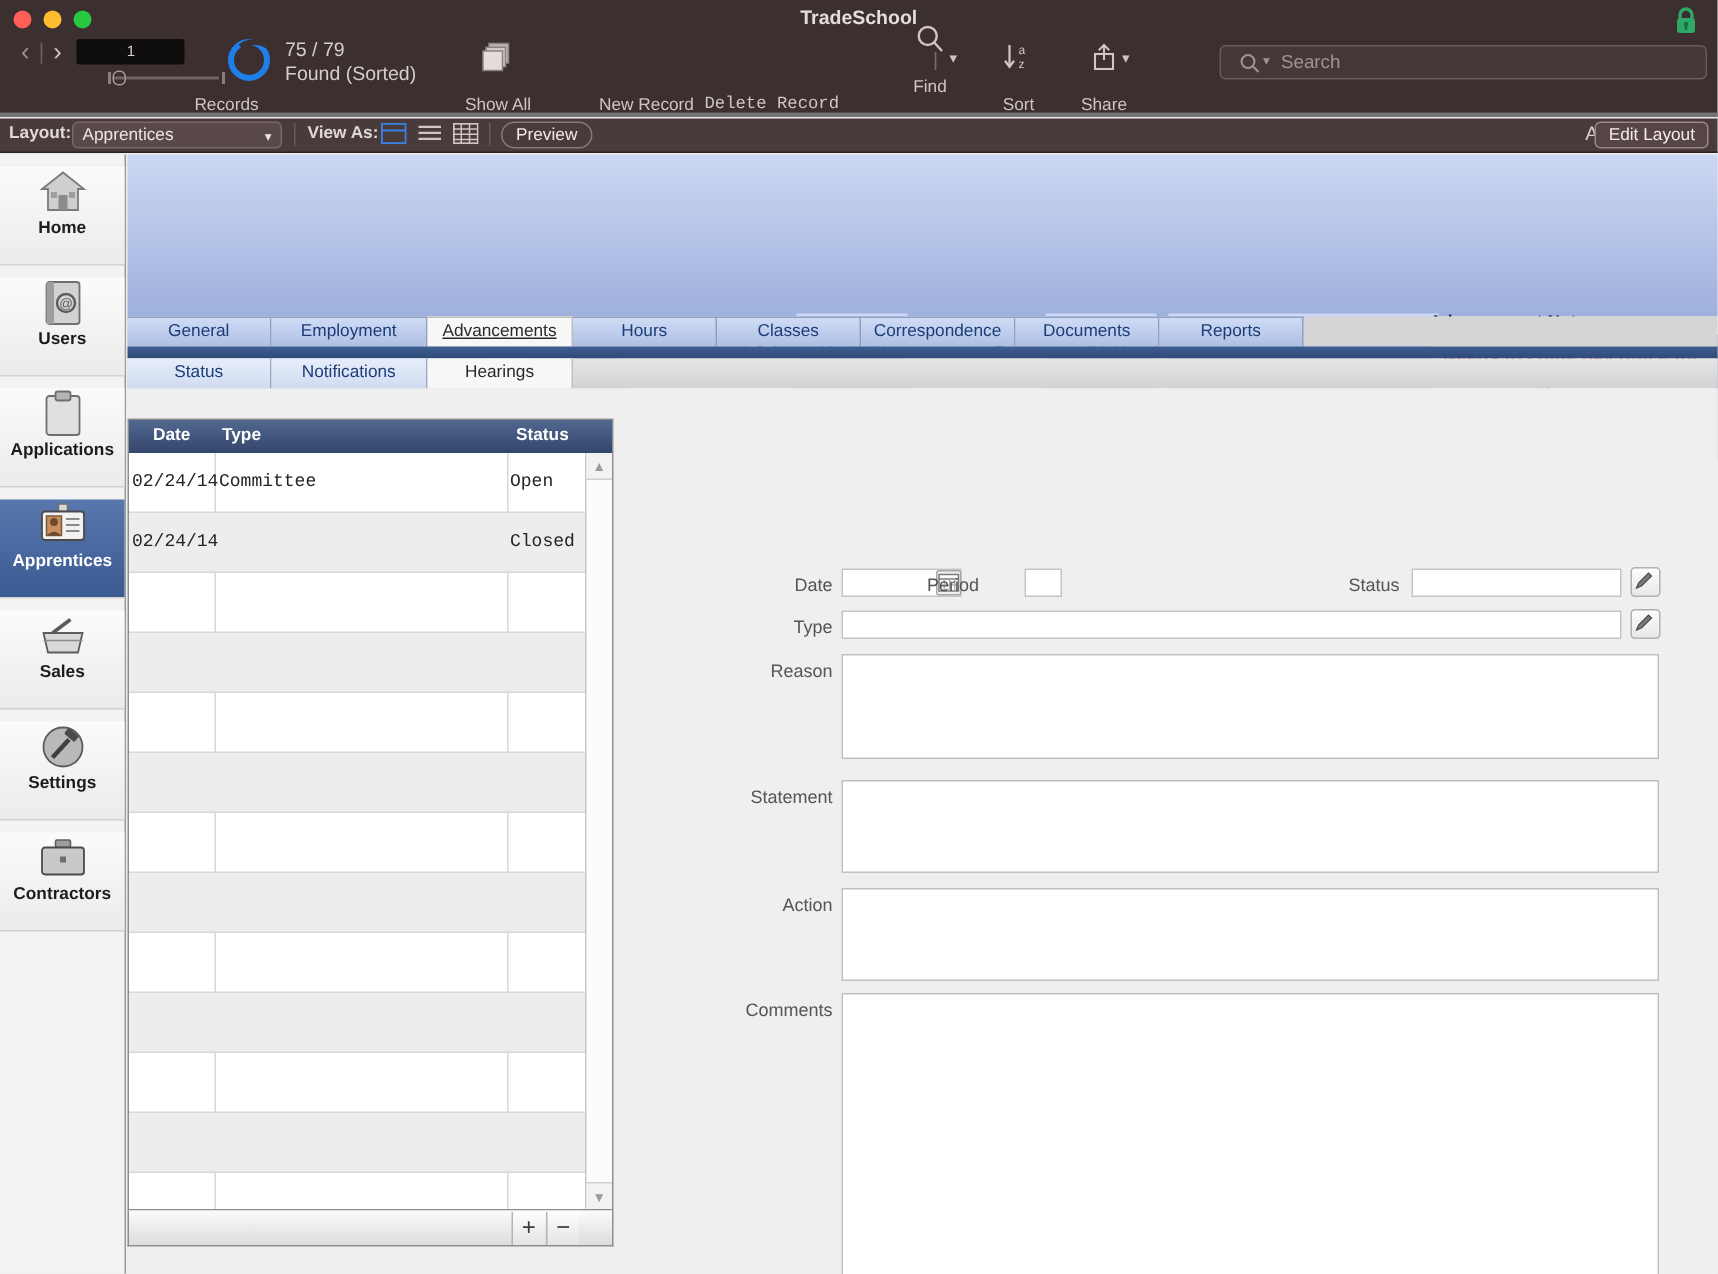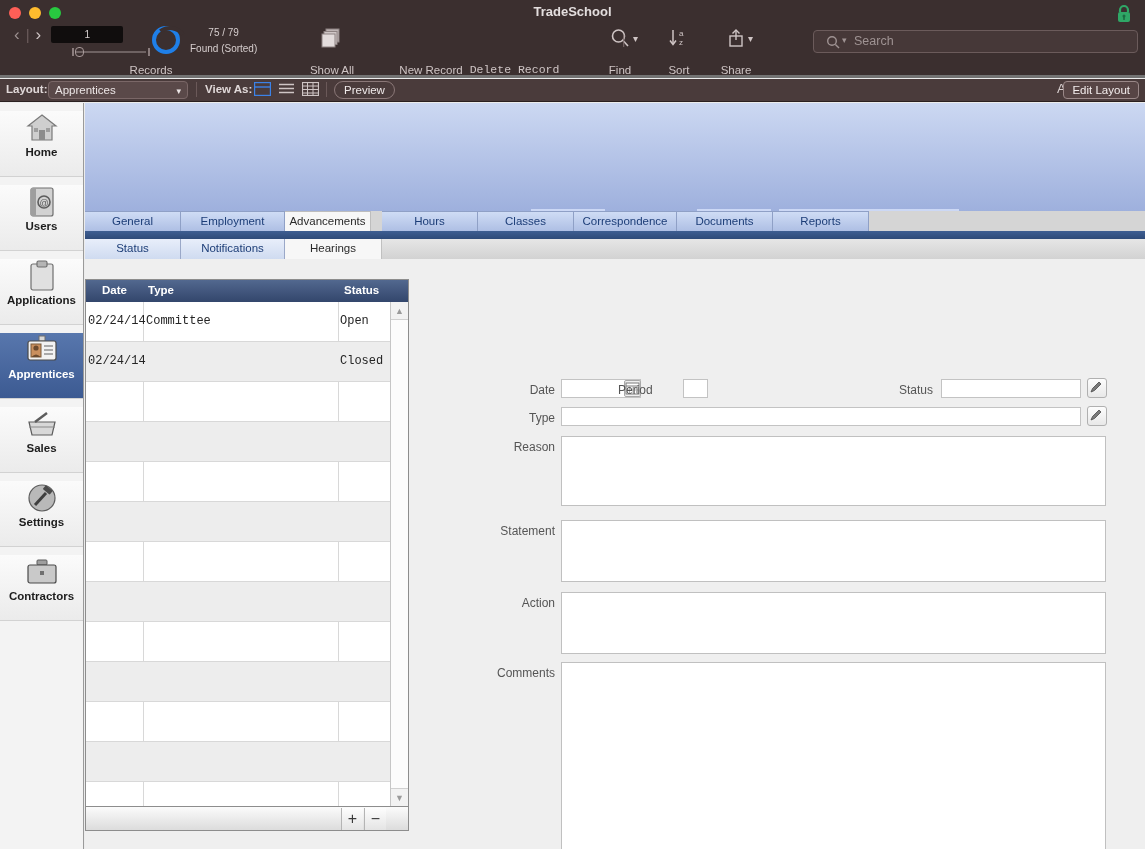--- a/index.html
+++ b/index.html
@@ -49,21 +49,21 @@
     position: absolute; left: 152px; top: 26px; width: 28px; height: 28px;
     border-radius: 50%; border: 4px solid #1f7fe8;
   }
   #pie::after {
     content: ""; position: absolute; left: -4px; top: -4px; width: 28px; height: 28px;
     border-radius: 50%; border: 4px solid transparent; border-top-color: #3b2f2f;
     transform: rotate(8deg);
   }
   #found {
     position: absolute; left: 190px; top: 25px; color: #d6cece;
-    font-size: 10px; line-height: 16px; text-align: center;
+    font-size: 13px; line-height: 16px;
   }
 
   .tbtn { position: absolute; text-align: center; color: #cfc5c5; font-size: 11.5px; }
   .tbtn .cap { position: absolute; left: 50%; transform: translateX(-50%); bottom: 0; white-space: nowrap; }
   .tbtn .gl { position: absolute; left: 50%; transform: translateX(-50%); top: 0; }
 
   .sqicon { width: 18px; height: 18px; background: #bdb3b3; border-radius: 2px; position: relative; }
   .sqicon::before { content: ""; position: absolute; left: 4px; top: 8px; width: 10px; height: 2px; background: #3b2f2f; }
   .sqicon.plus::after { content: ""; position: absolute; left: 8px; top: 4px; width: 2px; height: 10px; background: #3b2f2f; }
 
@@ -273,21 +273,21 @@
   <div class="tbtn" style="left:393px; top:28px; width:76px; height:48px;">
     <span class="gl"><span class="sqicon plus"></span></span>
     <span class="cap">New Record</span>
   </div>
 
   <div class="tbtn" style="left:467px; top:28px; width:95px; height:48px;font-family:Liberation Mono, monospace;">
     <span class="gl"><span class="sqicon"></span></span>
     <span class="cap">Delete Record</span>
   </div>
 
-  <div class="tbtn" style="left:588px; top:28px; width:64px; height:48px;">
+  <div class="tbtn" style="left:588px; top:16px; width:64px; height:48px;">
     <span class="gl">
       <svg width="20" height="20" viewBox="0 0 20 20">
         <circle cx="8.5" cy="8" r="6" fill="none" stroke="#cfc5c5" stroke-width="1.6"></circle>
         <line x1="13" y1="12.5" x2="18" y2="18" stroke="#cfc5c5" stroke-width="1.6"></line>
       </svg>
     </span>
     <span class="cap">Find</span>
   </div>
   <span style="position:absolute;left:622px;top:32px;color:#7a6a6a;font-size:13px;">|</span>
   <span style="position:absolute;left:633px;top:33px;color:#cfc5c5;font-size:10px;">▾</span>
@@ -513,21 +513,21 @@
     <span class="fld-label b" style="left:620px; top:191px; width:68px;">Test</span>
     <div class="fld" style="left:694px; top:189px; width:180px;">This is a testSystems</div>
 
     <span id="notes-title" style="left:868px; top:106px;">Advancement Notes</span>
     <div id="notes-box" style="left:868px; top:120px; width:192px; height:84px;">Needs to come pay office for outstanding debt before advancement.</div>
   </div>
 
   <div id="tabrow1">
     <div class="tab" style="left:0px; width:96px;">General</div>
     <div class="tab" style="left:96px; width:104px;">Employment</div>
-    <div class="tab sel" style="left:200px; width:86px;">Advancements</div>
+    <div class="tab sel" style="left:200px; width:97px;text-decoration:underline;">Advancements</div>
     <div class="tab" style="left:297px; width:96px;">Hours</div>
     <div class="tab" style="left:393px; width:96px;">Classes</div>
     <div class="tab" style="left:489px; width:103px;">Correspondence</div>
     <div class="tab" style="left:592px; width:96px;">Documents</div>
     <div class="tab" style="left:688px; width:96px;">Reports</div>
   </div>
   <div id="tabrow2"></div>
 
   <div id="tabrow3">
     <div class="tab2" style="left:0px; width:96px;">Status</div>

